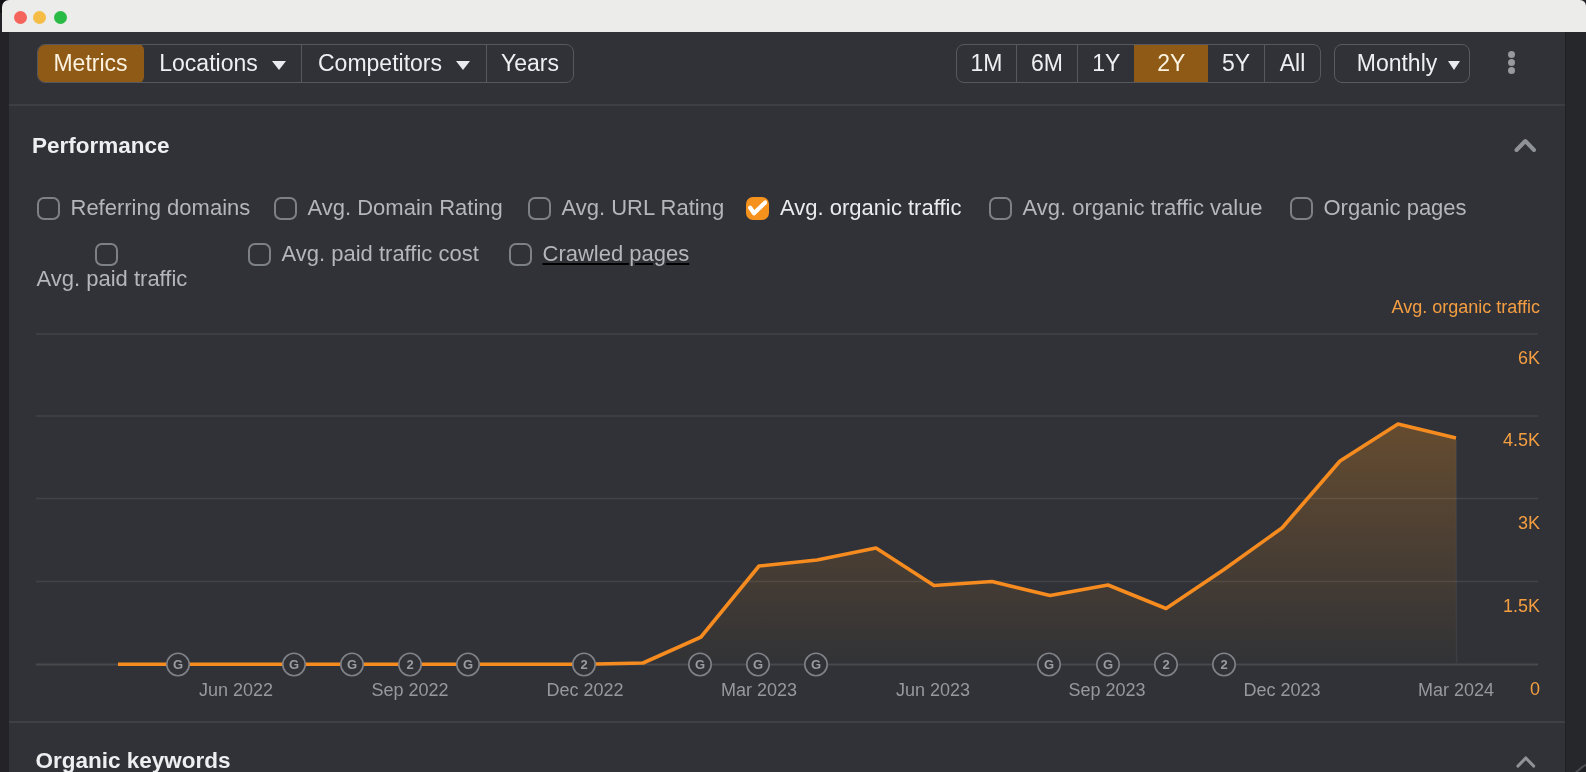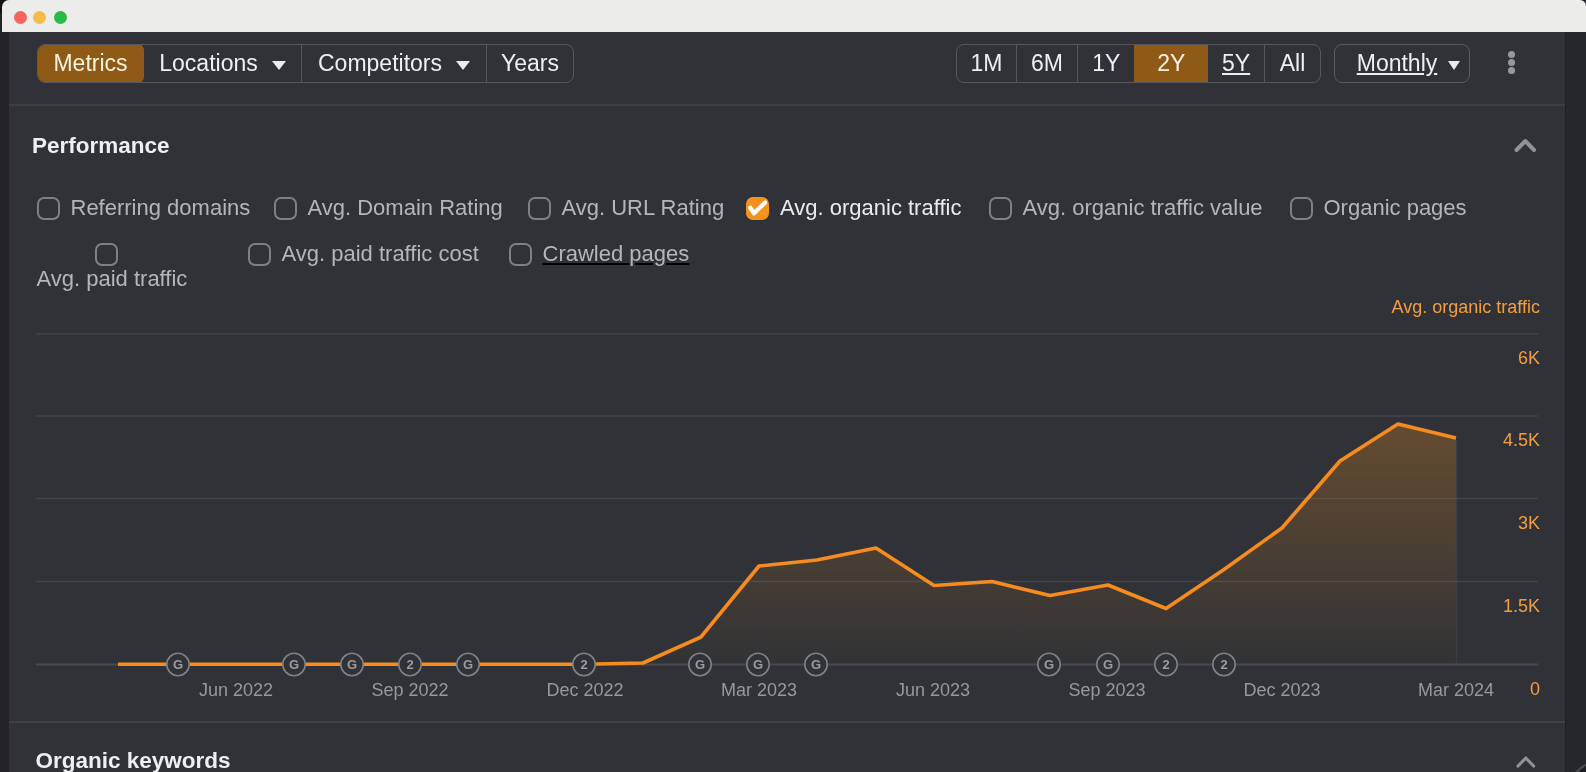--- a/index.html
+++ b/index.html
@@ -61,24 +61,24 @@
     <div class="btn" style="width:158px;">Locations<span class="caret"></span></div>
     <div class="btn" style="width:185px;">Competitors<span class="caret"></span></div>
     <div class="btn" style="width:86px;">Years</div>
   </div>
 
   <div class="seg" style="left:956px;width:365px;">
     <div class="btn" style="width:63px;">1M</div>
     <div class="btn" style="width:65px;">6M</div>
     <div class="btn" style="width:59px;border-right:none;">1Y</div>
     <div class="btn sel" style="width:78px;">2Y</div>
-    <div class="btn" style="width:60px;text-decoration:underline;">5Y</div>
+    <div class="btn" style="width:60px;">5Y</div>
     <div class="btn" style="width:58px;">All</div>
   </div>
-  <div class="mbtn" style="padding-left:13px;text-decoration:underline;">Monthly<span class="caret" style="margin-left:11px;margin-top:4px;border-left-width:6.5px;border-right-width:6.5px;"></span></div>
+  <div class="mbtn" style="padding-left:13px;">Monthly<span class="caret" style="margin-left:11px;margin-top:4px;border-left-width:6.5px;border-right-width:6.5px;"></span></div>
   <div class="kebab">
       <div></div>
       <div></div>
       <div></div>
     </div>
 
   <div class="h1" style="left:32px;top:133px;">Performance</div>
   <div class="h1" style="left:35.5px;top:747.5px;">Organic keywords</div>
 
   <div class="cb" style="left:36.5px;top:196.5px;">

